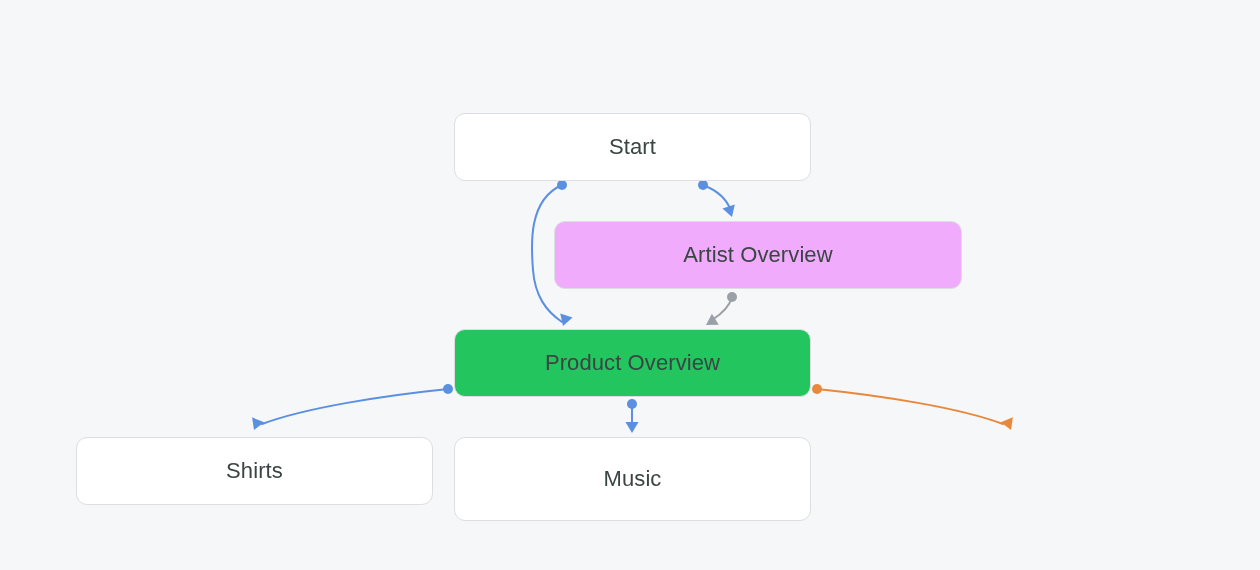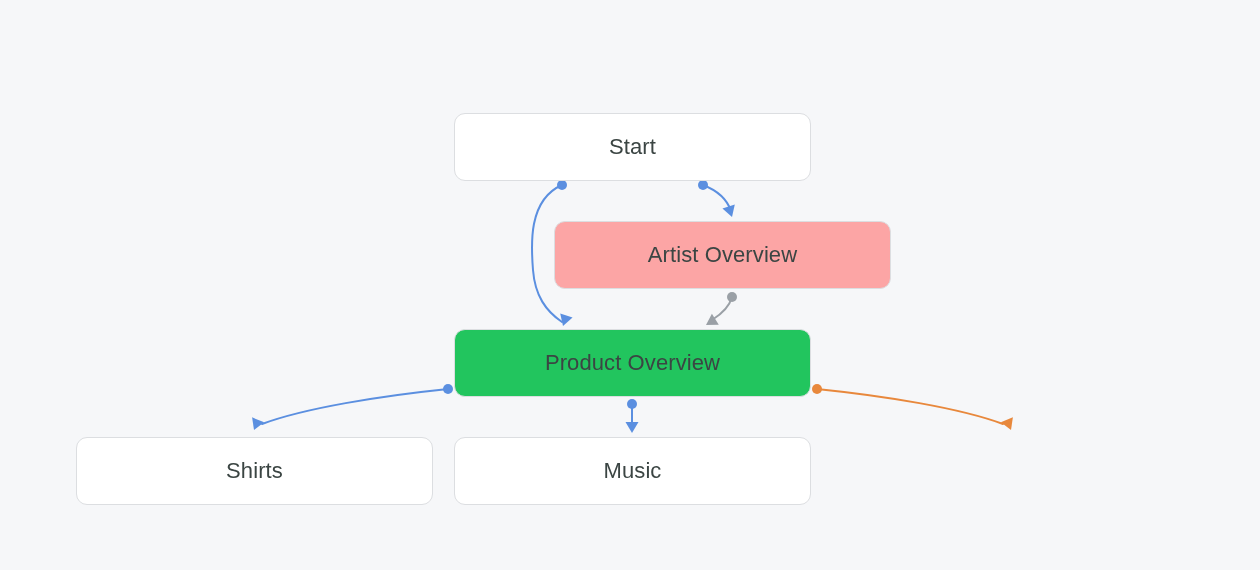--- a/index.html
+++ b/index.html
@@ -85,30 +85,30 @@
         <path d="M 817 389 C 885 396 960 408 1003 424" fill="none" stroke="#e8883c" stroke-width="2" stroke-linecap="round"></path>
         <circle cx="817" cy="389" r="5" fill="#e8883c"></circle>
         <path d="M 0 0 L -11 -6.5 L -11 6.5 Z" fill="#e8883c" transform="translate(1011,430) rotate(68)"></path>
       </g>
     </svg>
 
   <div class="node" style="left: 454px; top: 113px; width: 357px; height: 68px; background: rgb(255, 255, 255); border-color: rgb(220, 222, 225);">
     <span class="node-label" style="color: rgb(59, 69, 67);">Start</span>
   </div>
 
-  <div class="node" style="left: 554px; top: 221px; width: 337px; height: 68px; background: #fca5a5; border-color: rgb(220, 222, 225);">
+  <div class="node" style="left: 554px; top: 221px; width: 408px; height: 68px; background: #f0abfc; border-color: rgb(220, 222, 225);">
     <span class="node-label" style="color: rgb(59, 69, 67);">Artist Overview</span>
   </div>
 
   <div class="node" style="left: 454px; top: 329px; width: 357px; height: 68px; background: #22c55e; border-color: rgb(220, 222, 225);">
     <span class="node-label" style="color: rgb(59, 69, 67);">Product Overview</span>
   </div>
 
   <div class="node" style="left: 76px; top: 437px; width: 357px; height: 68px; background: rgb(255, 255, 255); border-color: rgb(220, 222, 225);">
     <span class="node-label" style="color: rgb(59, 69, 67);">Shirts</span>
   </div>
 
-  <div class="node" style="left: 454px; top: 437px; width: 357px; height: 68px; background: rgb(255, 255, 255); border-color: rgb(220, 222, 225);">
+  <div class="node" style="left: 454px; top: 437px; width: 357px; height: 84px; background: rgb(255, 255, 255); border-color: rgb(220, 222, 225);">
     <span class="node-label" style="color: rgb(59, 69, 67);">Music</span>
   </div>
 
 
 </div>
 
 </body></html>

